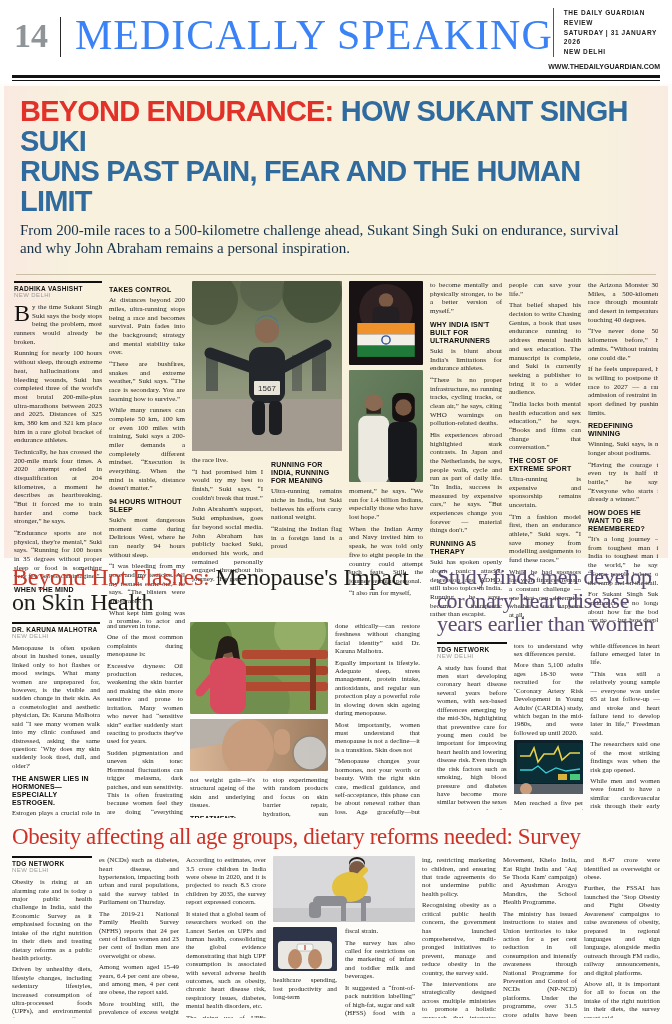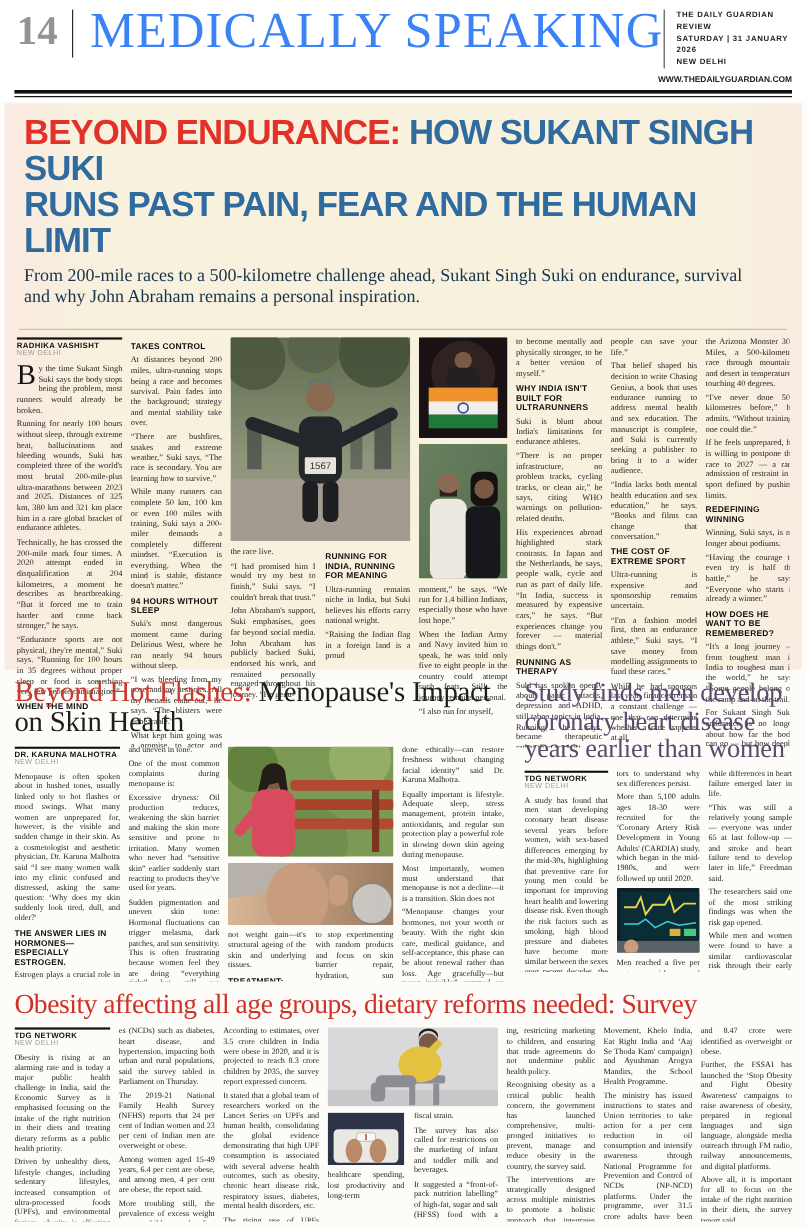--- a/index.html
+++ b/index.html
@@ -1,19 +1,19 @@
 <!DOCTYPE html>
 <html><head>
 <meta charset="utf-8">
 <style>
   html,body{margin:0;padding:0;}
   body{width:672px;height:1024px;overflow:hidden;background:#fdfcf8;font-family:"Liberation Serif",serif;color:#1c1c1c;}
   
   .header{height:84px;padding:8px 12px 0;box-sizing:border-box;background:#fff;}
-  .header-row{display:flex;align-items:flex-start;}
+  .header-row{display:flex;align-items:flex-end;}
   .pageno{font:bold 34px "Liberation Serif",serif;color:#8f9498;padding:0 12px 2px 2px;border-right:1.5px solid #2a2a2a;}
   .masthead{font:42px/0.9 "Liberation Serif",serif;letter-spacing:1px;color:#3b82f6;padding:0 0 2px 14px;white-space:nowrap;}
   .ed-block{margin-left:auto;border-left:1px solid #555;padding-left:10px;align-self:center;}
   .ed-line{font:bold 6.5px "Liberation Sans",sans-serif;letter-spacing:.6px;color:#222;line-height:1.5;}
   .site{font:bold 7px "Liberation Sans",sans-serif;color:#222;text-align:right;margin-top:6px;}
   .rule-thick{height:3px;background:#121212;margin-top:5px;}
   .rule-thin{height:1px;background:#121212;margin-top:2px;}
   
   .lead-panel{height:472px;box-sizing:border-box;margin:2px 4px 0;padding:8px 10px 0;
     background:linear-gradient(90deg,#fae9e1 0%,#f7f1de 10%,#f7f1de 90%,#f9ebe1 100%);}
@@ -179,21 +179,21 @@
           <p class="para">When the Indian Army and Navy invited him to speak, he was told only five to eight people in the country could attempt such feats. Still, the journey remains personal.</p>
           <p class="para">“I also run for myself,</p>
         </div>
     </div>
 
     <div class="col" style="flex:0 0 72px">
       <div>
           <p class="para">to become mentally and physically stronger, to be a better version of myself.”</p>
           <h4 class="shead">WHY INDIA ISN'T BUILT FOR ULTRARUNNERS</h4>
           <p class="para">Suki is blunt about India's limitations for endurance athletes.</p>
-          <p class="para">“There is no proper infrastructure, no problem tracks, cycling tracks, or clean air,” he says, citing WHO warnings on pollution-related deaths.</p>
+          <p class="para">“There is no proper infrastructure, no running tracks, cycling tracks, or clean air,” he says, citing WHO warnings on pollution-related deaths.</p>
           <p class="para">His experiences abroad highlighted stark contrasts. In Japan and the Netherlands, he says, people walk, cycle and run as part of daily life. “In India, success is measured by expensive cars,” he says. “But experiences change you forever — material things don't.”</p>
           <h4 class="shead">RUNNING AS THERAPY</h4>
           <p class="para">Suki has spoken openly about panic attacks, depression and ADHD, still taboo topics in India. Running, he says, became therapeutic rather than escapist.</p>
           <p class="para">“I found my own medicine,” he says. “The right</p>
         </div>
     </div>
 
     <div class="col" style="flex:0 0 72px">
       <div>
           <p class="para">people can save your life.”</p>

